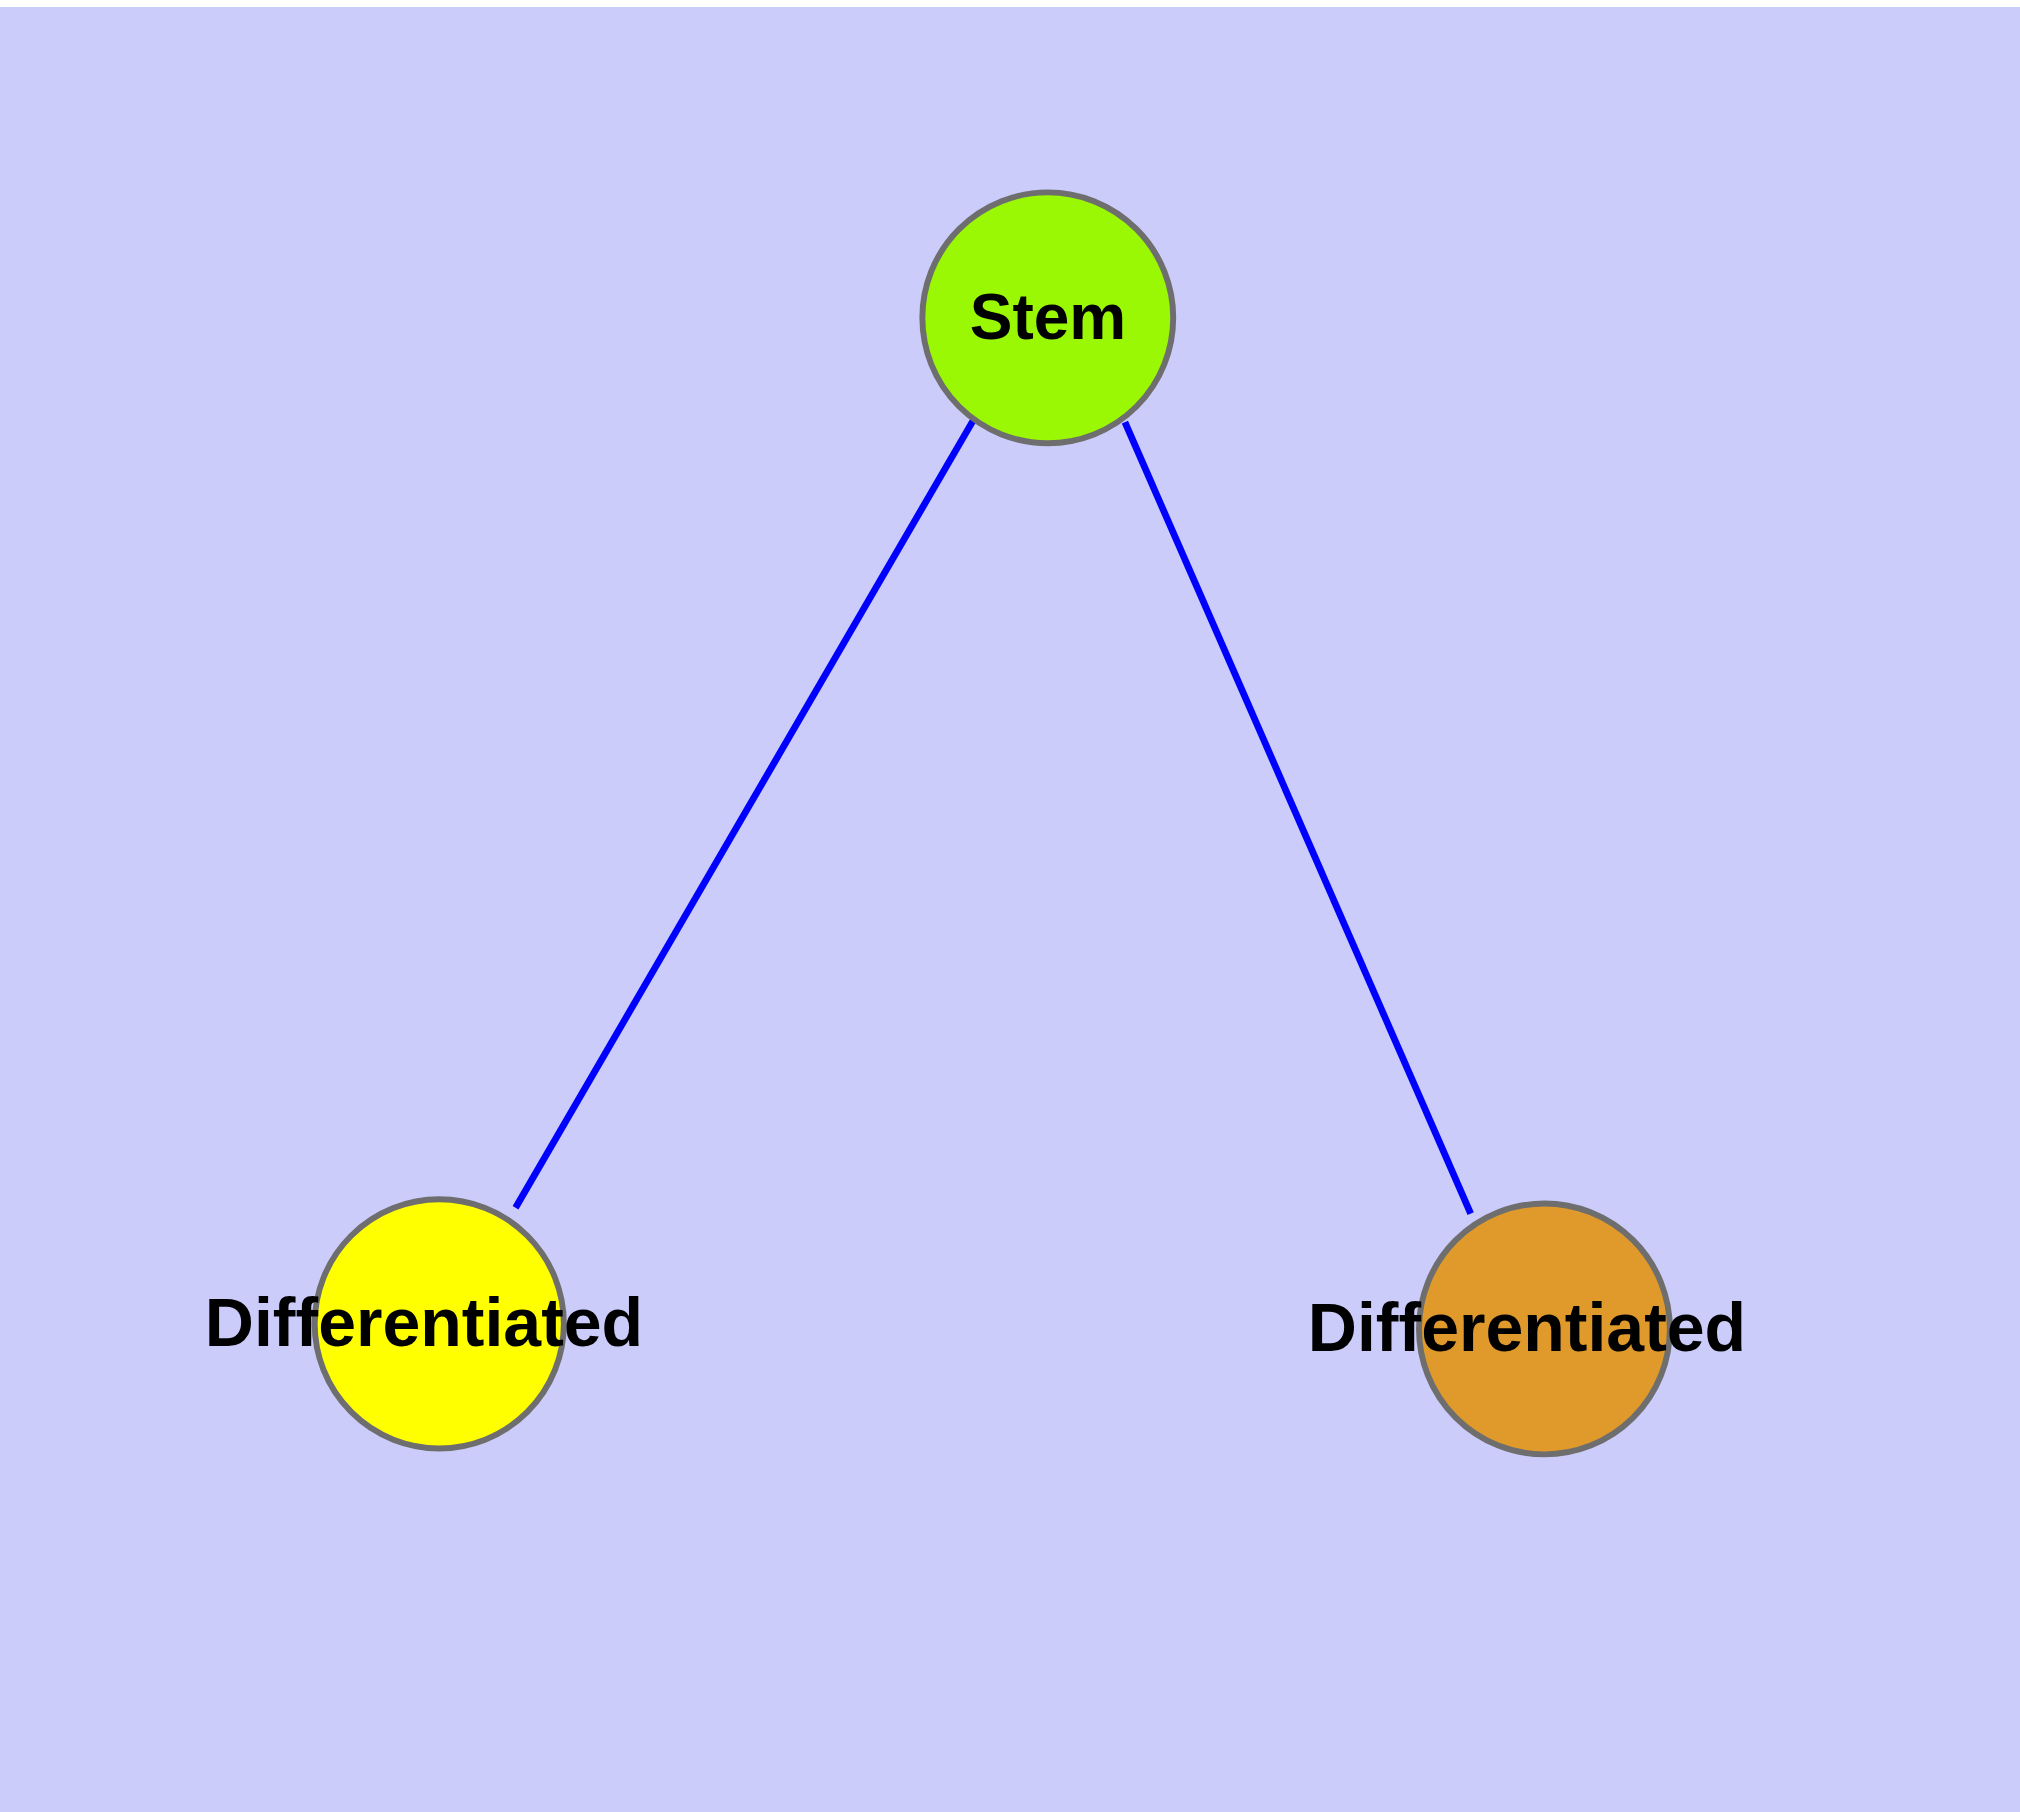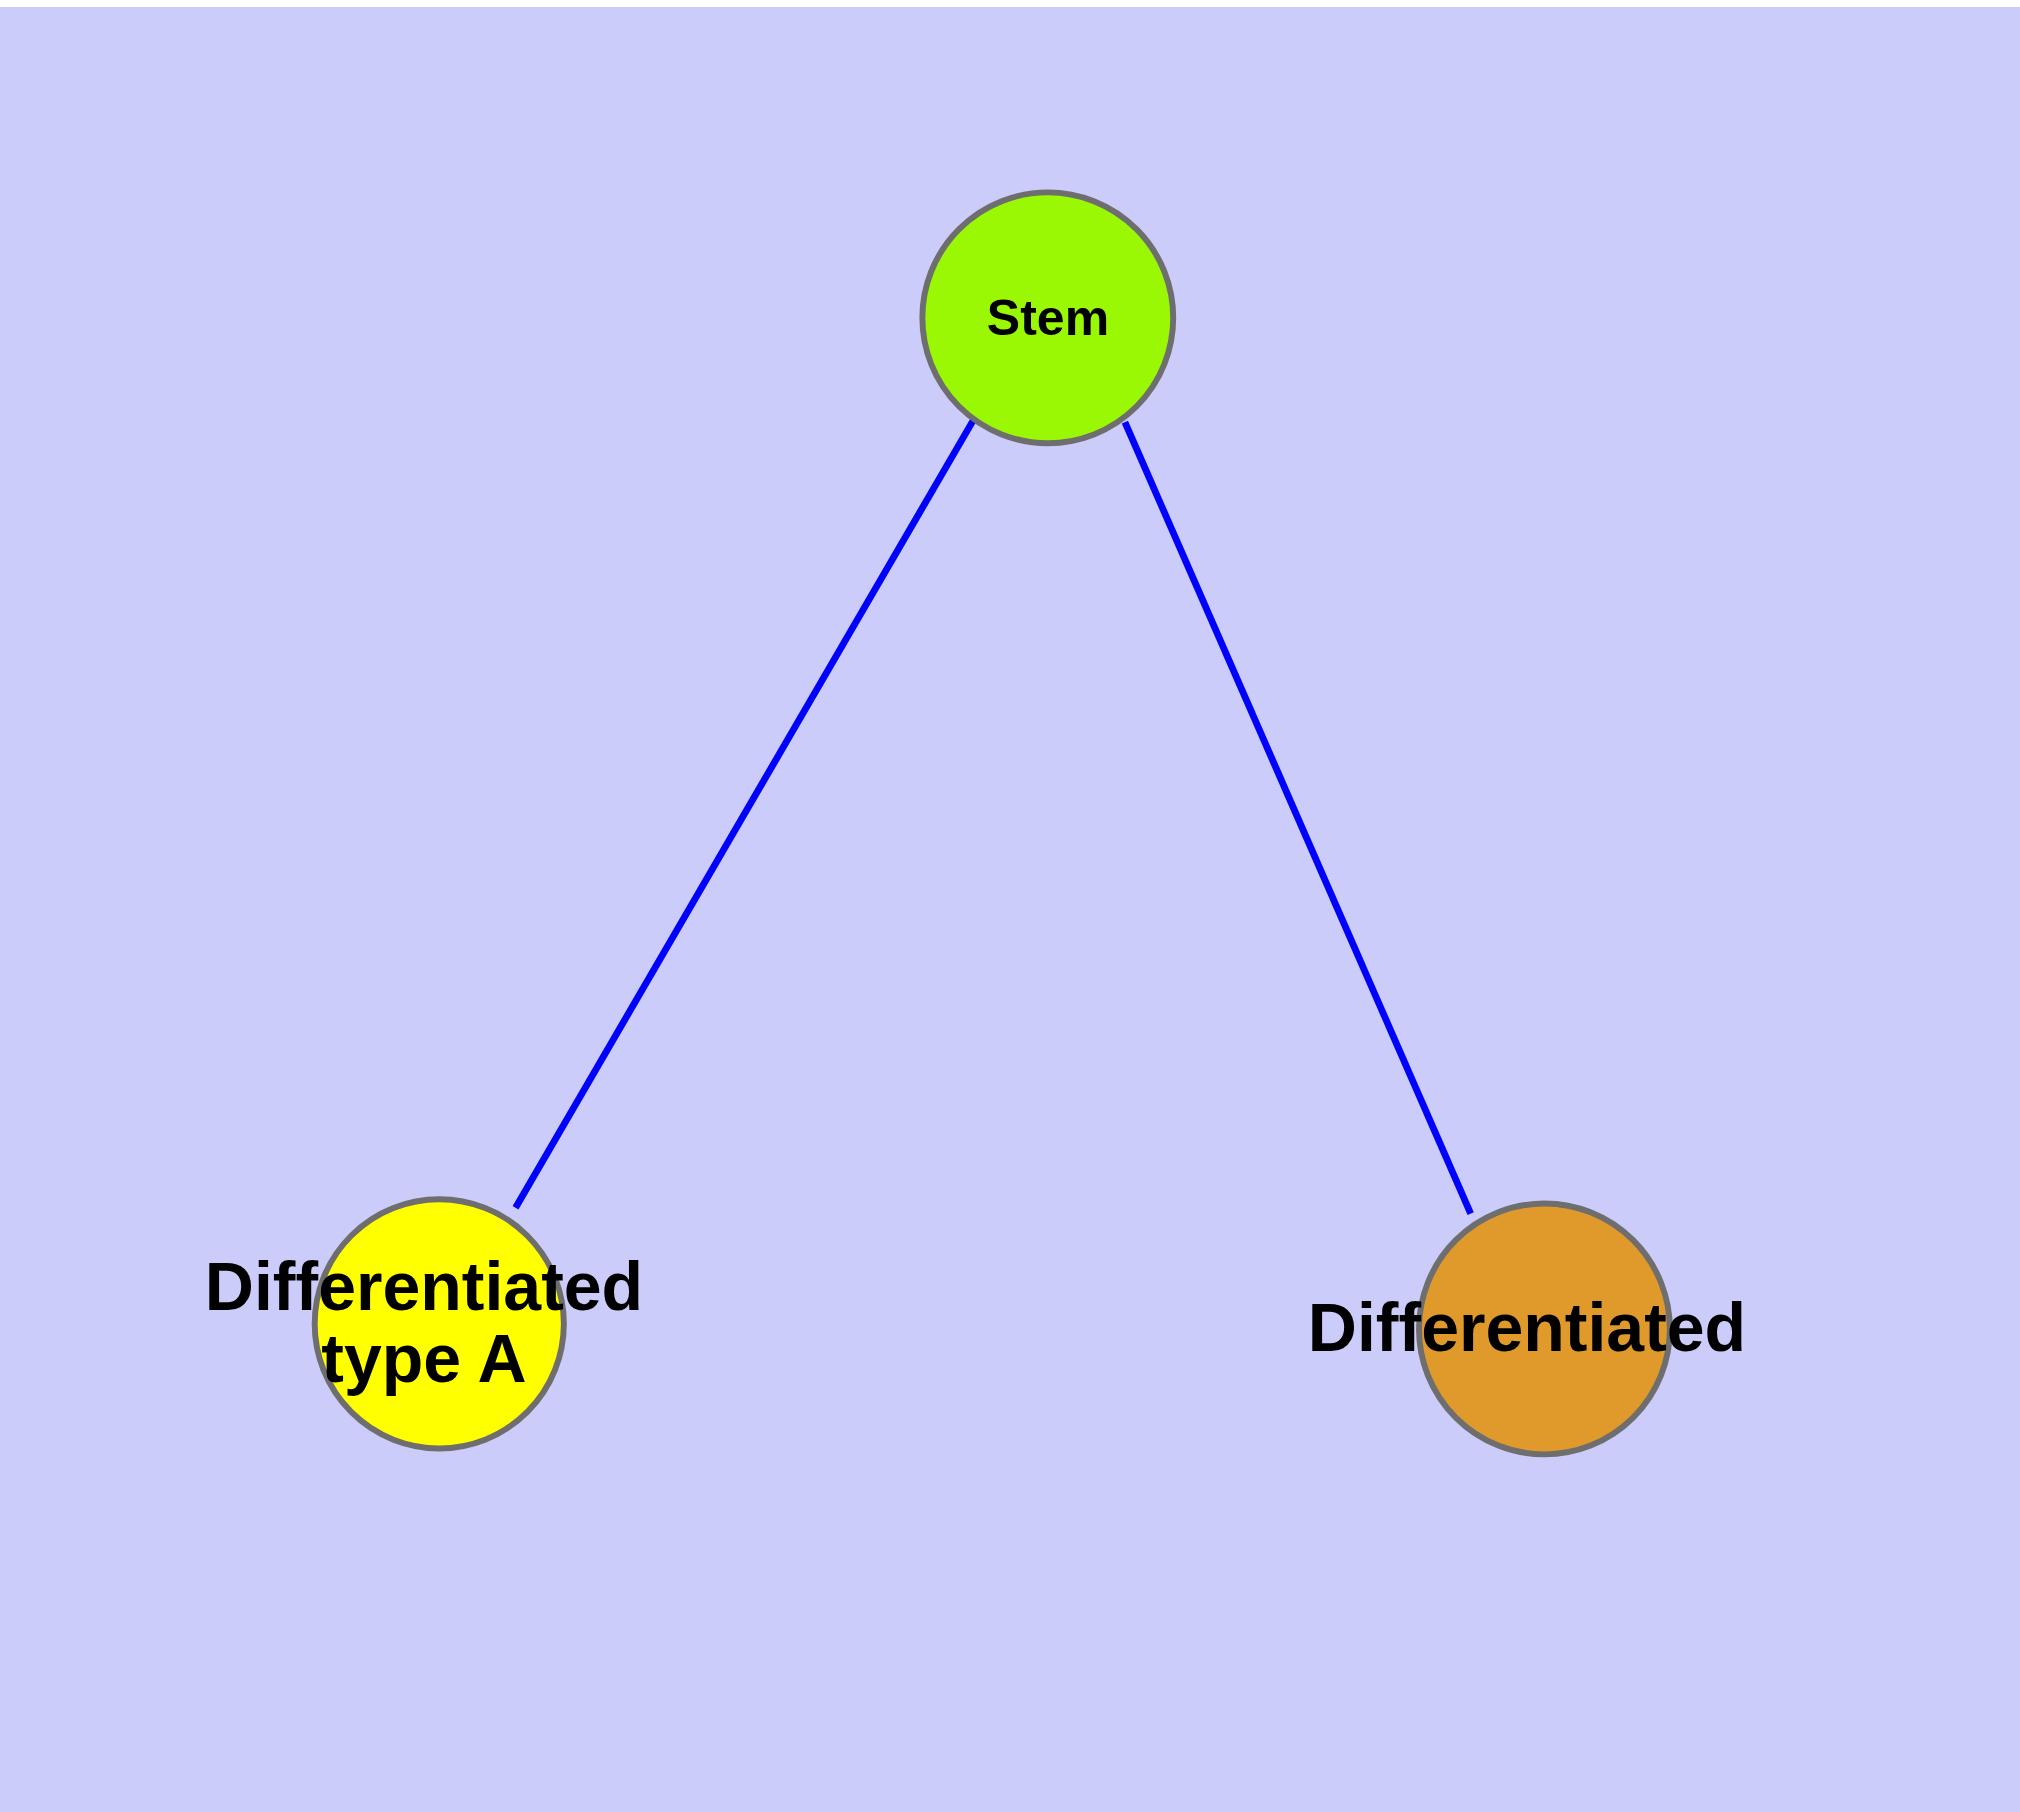--- a/index.html
+++ b/index.html
@@ -35,21 +35,21 @@
     position: absolute;
     text-align: center;
     color: #000000;
     font-weight: bold;
     line-height: 1.06;
     white-space: pre;
     pointer-events: none;
     font-family: "Liberation Sans", "DejaVu Sans", sans-serif;
   }
   .label-stem {
-    font-size: 50px;
+    font-size: 64px;
     left: 1048px;
     top: 318px;
     transform: translate(-50%, -50%);
   }
   .label-diff-a {
     font-size: 68px;
     left: 424px;
     top: 1322px;
     transform: translate(-50%, -50%);
   }
@@ -76,18 +76,18 @@
 
     <g>
       <circle cx="1236" cy="375" r="148" fill="#9af805" stroke="#6e6e6e" stroke-width="7"></circle>
       <circle cx="518" cy="1562" r="147" fill="#ffff00" stroke="#6e6e6e" stroke-width="7"></circle>
       <circle cx="1822" cy="1568" r="148" fill="#e09a2b" stroke="#6e6e6e" stroke-width="7"></circle>
     </g>
   </svg>
 
   <div class="node-label label-stem"><span>Stem</span></div>
 
-  <div class="node-label label-diff-a"><span>Differentiated</span><br><span>type A</span></div>
+  <div class="node-label label-diff-a"><span>Differentiated</span><br></div>
 
   <div class="node-label label-diff-b"><span>Differentiated</span><br></div>
 
 </div>
 
 
 </body></html>

